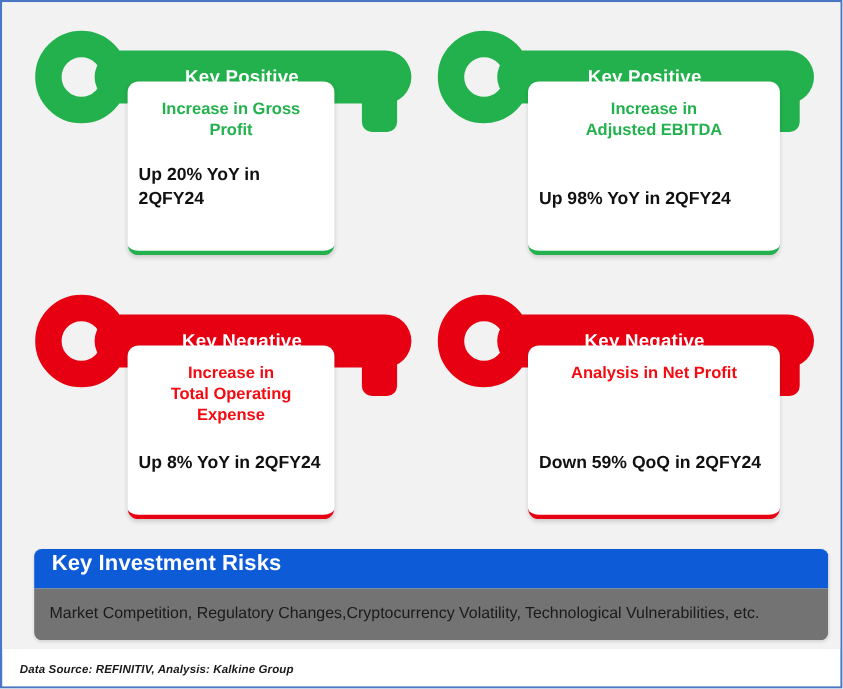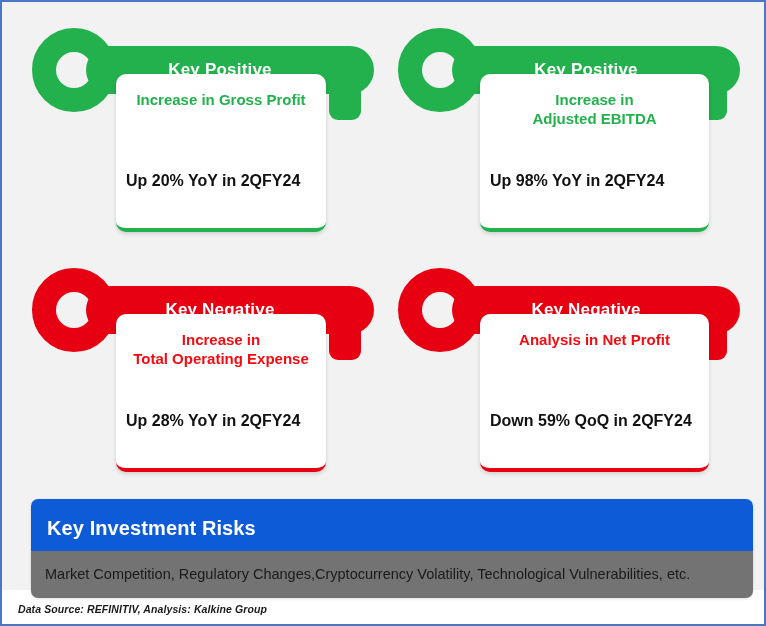--- a/index.html
+++ b/index.html
@@ -95,21 +95,21 @@
     border-bottom-left-radius: 9px;
     border-bottom-right-radius: 9px;
   }
   .keycard.negative .key-tooth { background: #e60012; }
 
   
   .panel {
     position: absolute;
     left: 92px;
     top: 60px;
-    width: 210px;
+    width: 188px;
     height: 158px;
     background: #ffffff;
     border-radius: 10px;
     border-bottom: 4px solid #22b14c;
     box-sizing: border-box;
     box-shadow: 0 2px 4px rgba(0,0,0,.14);
     z-index: 5;
     display: flex;
     flex-direction: column;
     padding: 16px 10px 10px 10px;
@@ -153,21 +153,21 @@
     width: 722px;
     border-radius: 7px;
     overflow: hidden;
     box-shadow: 0 1px 3px rgba(0,0,0,.12);
   }
   #risks-header {
     background: #0d5bd6;
     color: #ffffff;
     font-size: 20px;
     font-weight: bold;
-    padding: 18px 16px 11px 16px;
+    padding: 2px 16px 11px 16px;
     letter-spacing: .1px;
   }
   #risks-body {
     background: #737373;
     color: #1a1a1a;
     font-size: 14.5px;
     padding: 14px 14px 15px 14px;
     line-height: 1.25;
   }
 
@@ -211,21 +211,21 @@
     </div>
   </div>
 
   <div class="keycard negative" id="card-2">
     <div class="key-head"></div>
     <div class="key-shaft"></div>
     <div class="key-tooth"></div>
     <div class="key-title">Key Negative</div>
     <div class="panel">
       <div class="panel-headline">Increase in<br>Total Operating Expense</div>
-      <div class="panel-metric">Up 28% YoY in 2QFY24</div>
+      <div class="panel-metric">Up 8% YoY in 2QFY24</div>
     </div>
   </div>
 
   <div class="keycard negative" id="card-3">
     <div class="key-head"></div>
     <div class="key-shaft"></div>
     <div class="key-tooth"></div>
     <div class="key-title">Key Negative</div>
     <div class="panel">
       <div class="panel-headline">Analysis in Net Profit</div>

